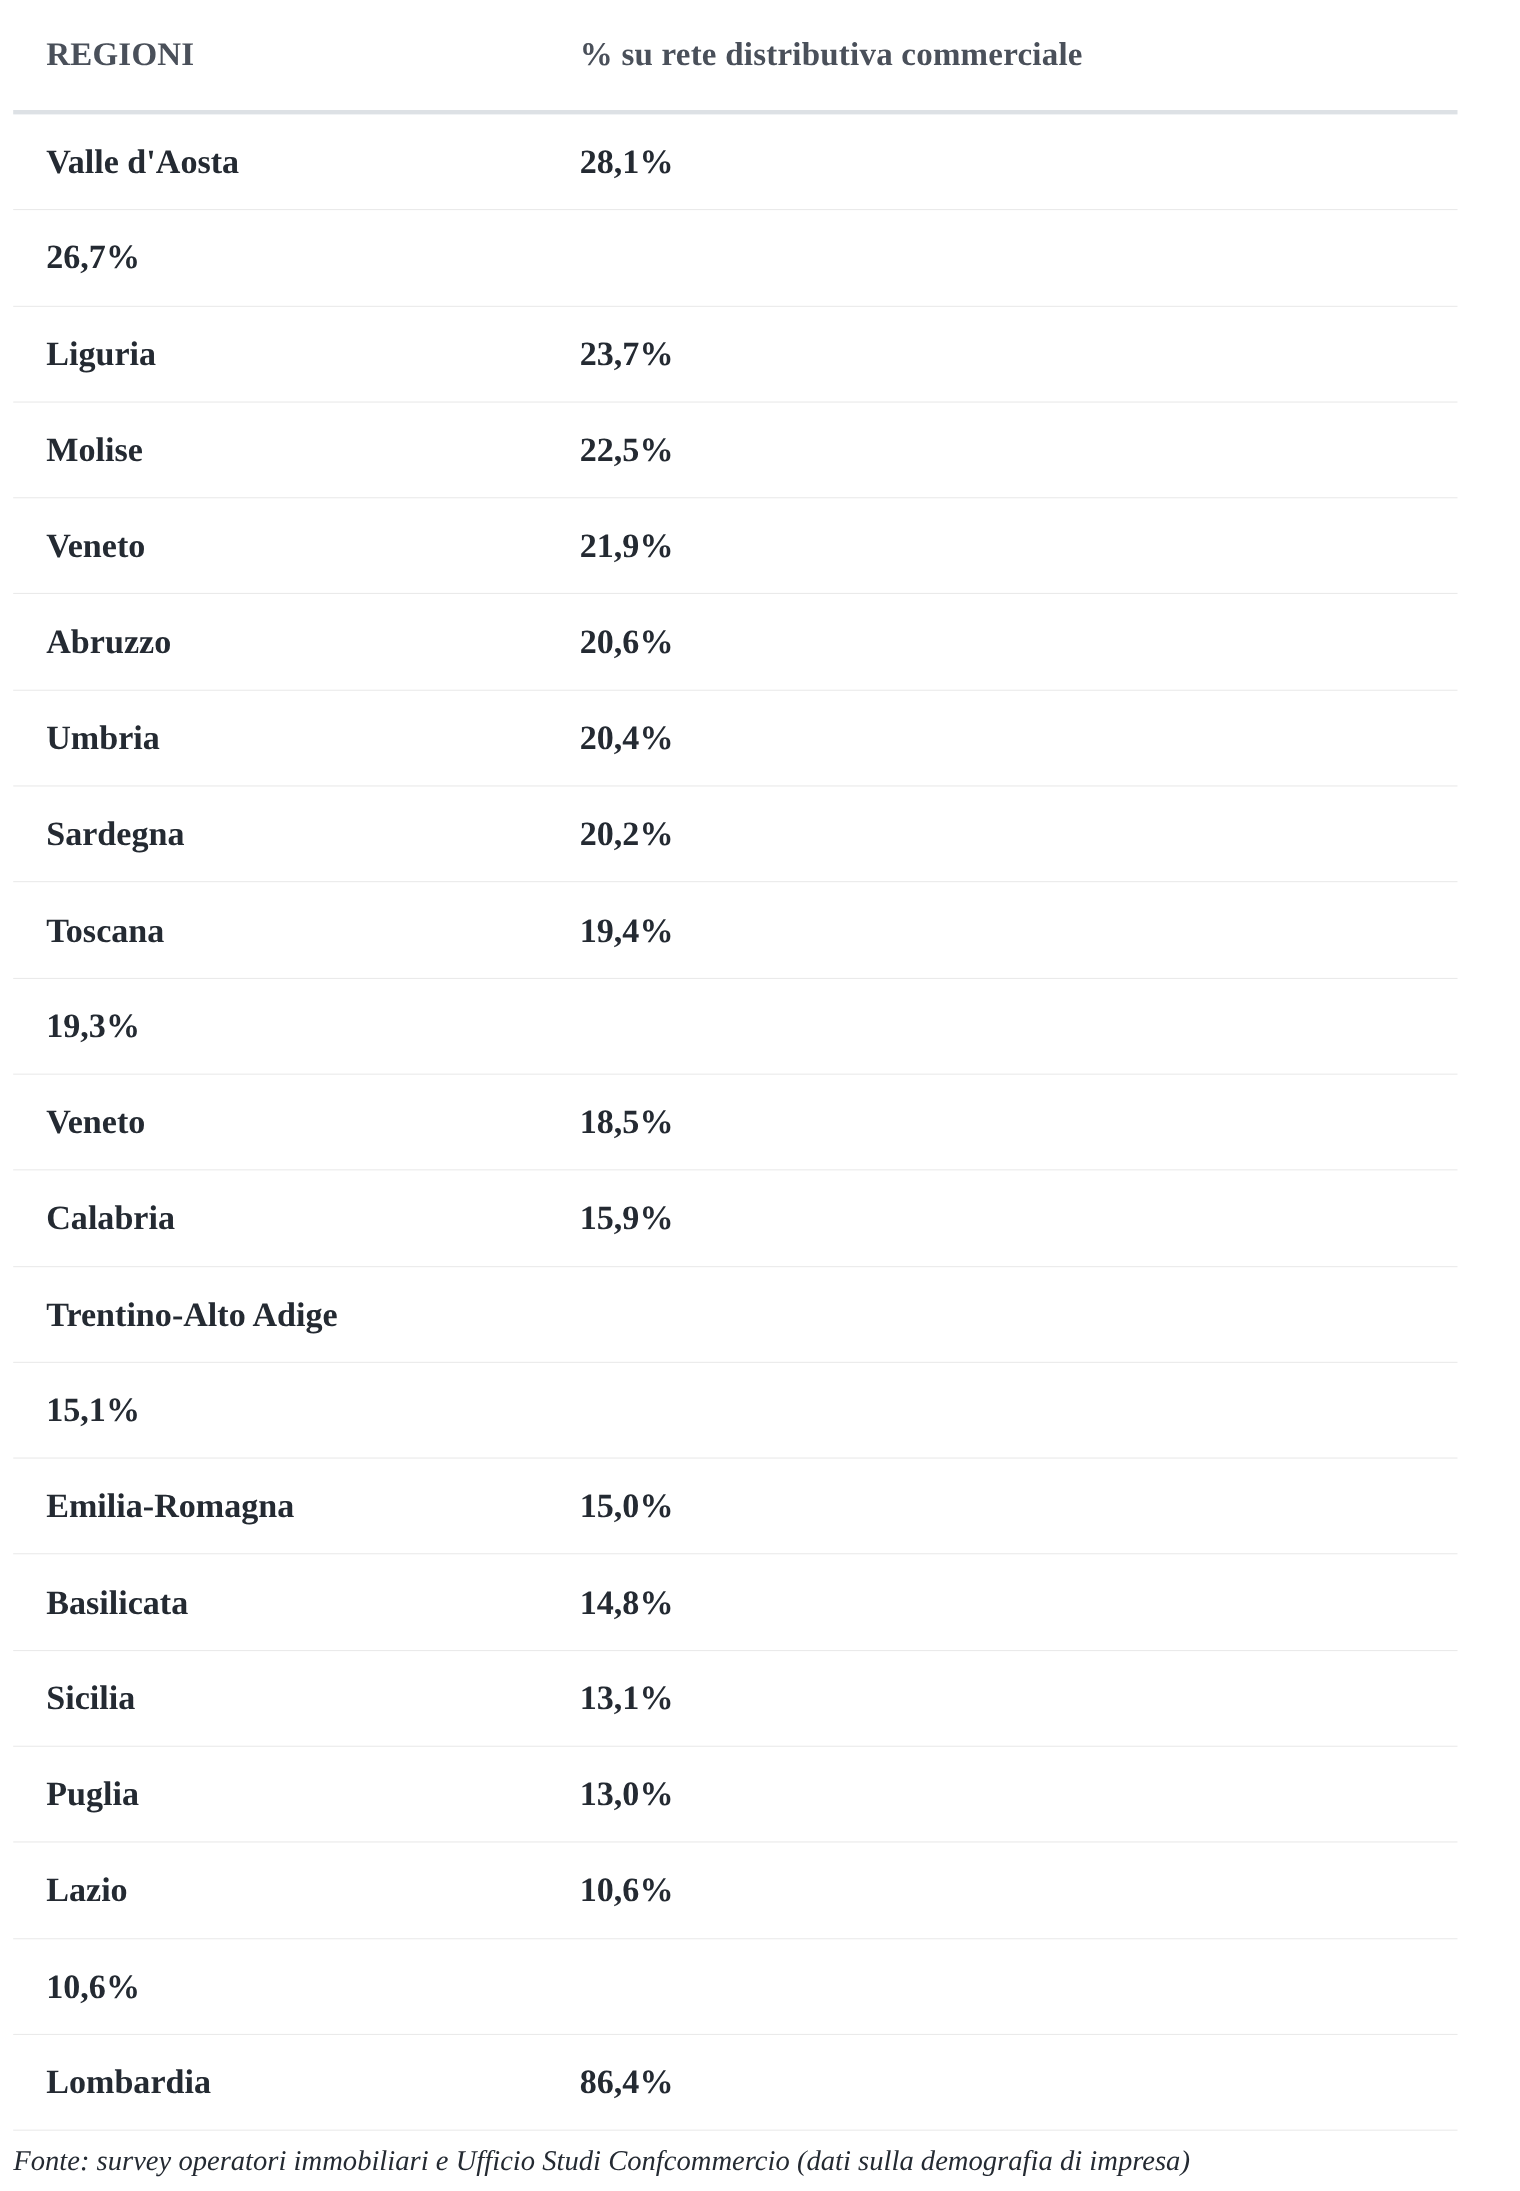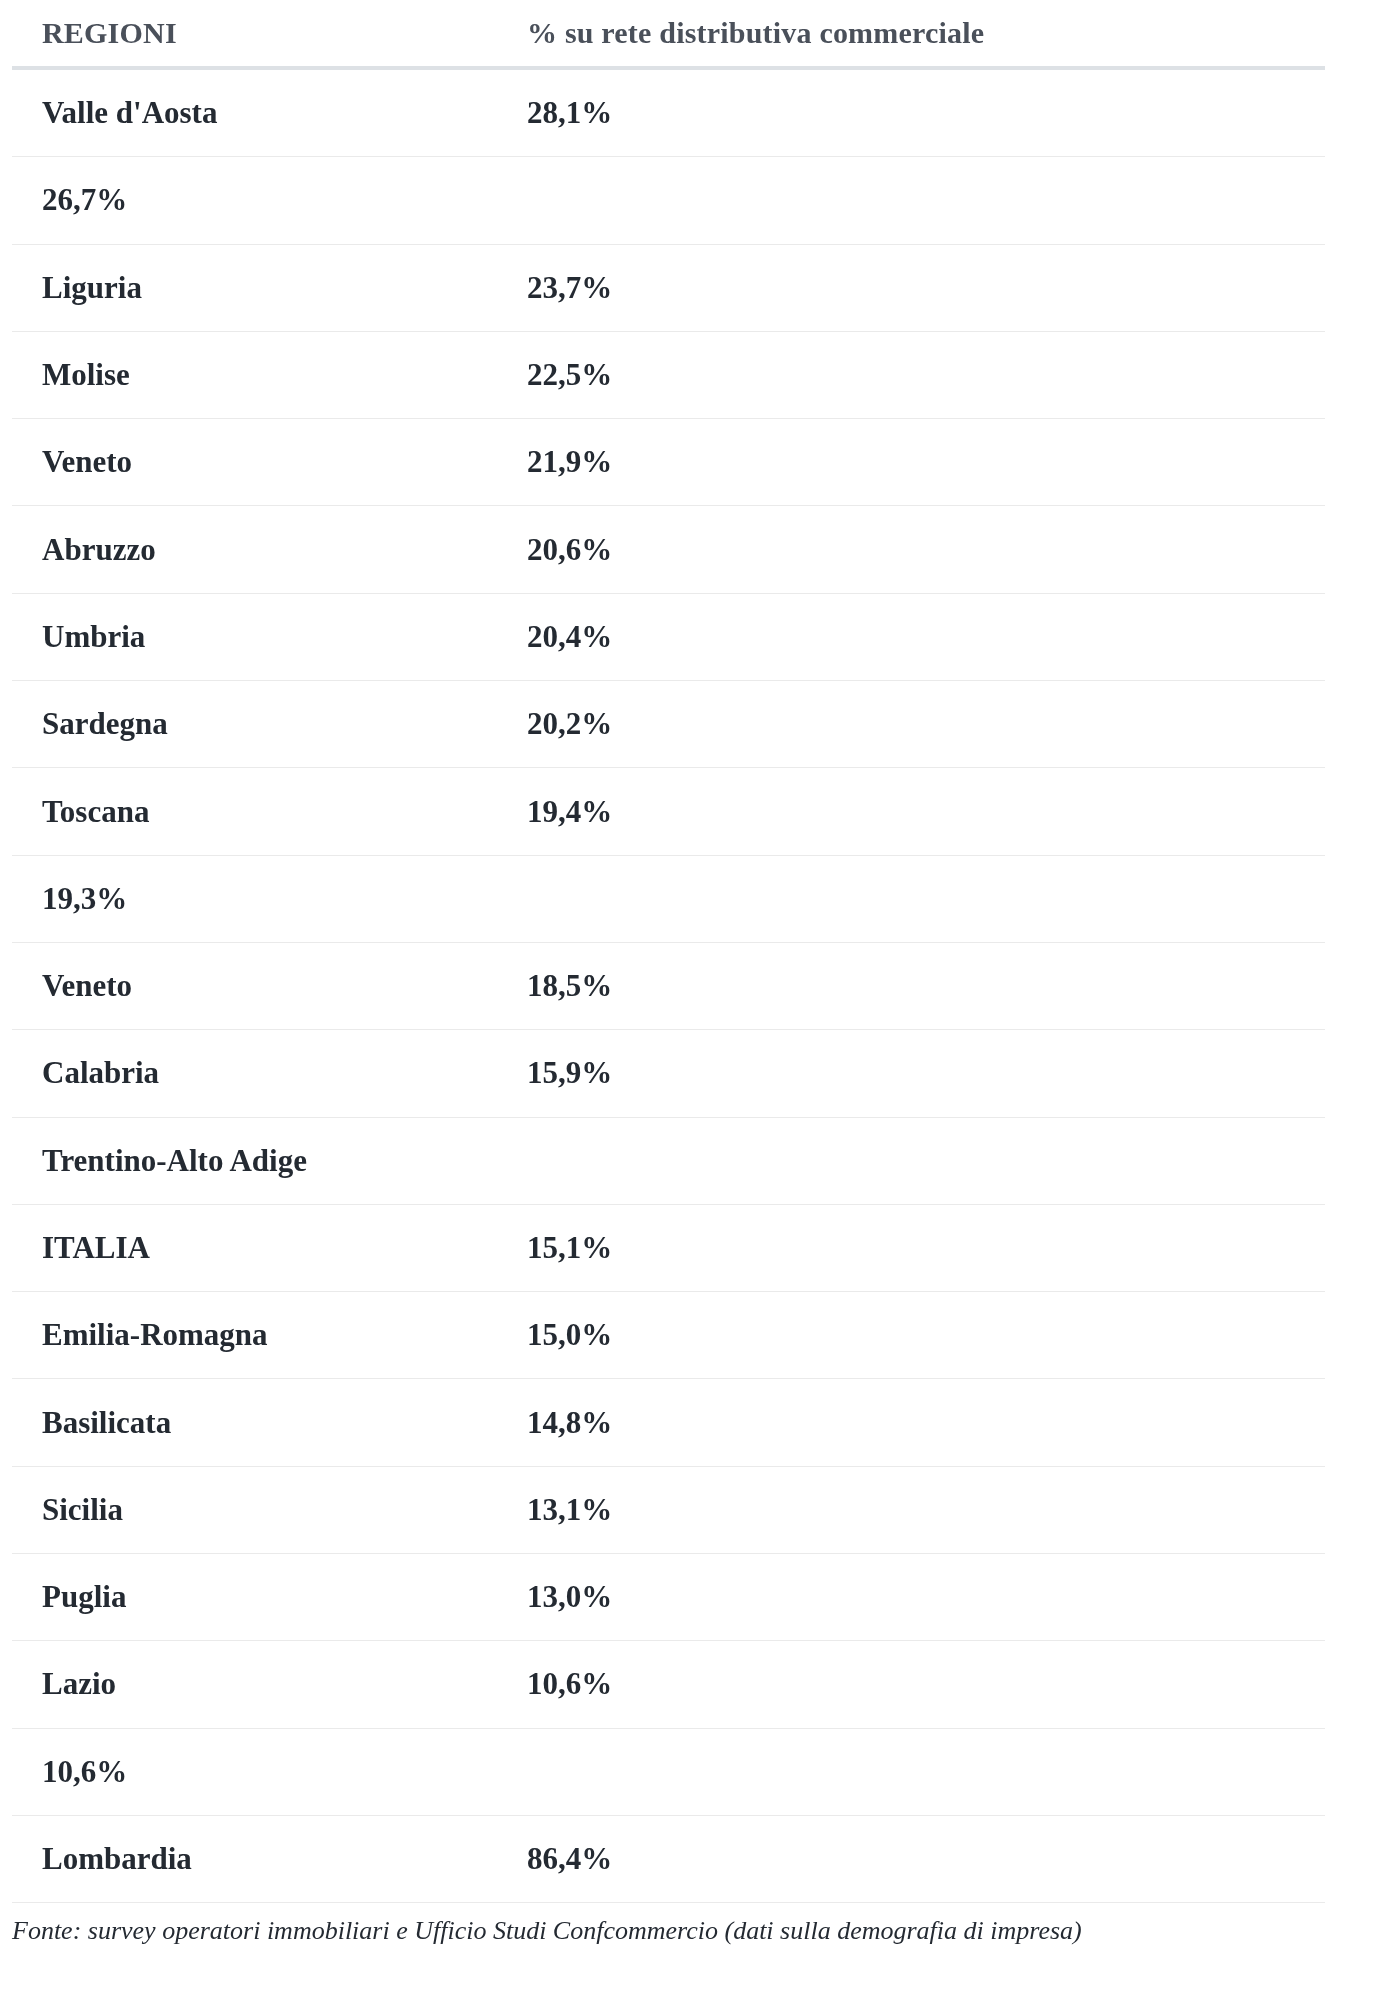--- a/index.html
+++ b/index.html
@@ -17,21 +17,21 @@
   .table-wrap {
     margin-left: 12px;
     width: 1313px;
   }
   .row {
     display: flex;
     align-items: center;
     padding-left: 30px;
   }
   .header-row {
-    height: 70px;
+    height: 104px;
     border-bottom: 4px solid #dde1e5;
     font-weight: bold;
     font-size: 30px;
     color: #4a505a;
     letter-spacing: 0.2px;
   }
   .data-row {
     height: 87.3px;
     border-bottom: 1px solid #eaeaea;
     font-size: 31px;
@@ -105,21 +105,20 @@
         <div class="cell value">18,5%</div>
       </div>
       <div class="row data-row">
         <div class="cell region">Calabria</div>
         <div class="cell value">15,9%</div>
       </div>
       <div class="row data-row">
         <div class="cell region">Trentino-Alto Adige</div>
       </div>
       <div class="row data-row">
-        <div class="cell region">ITALIA</div>
         <div class="cell value">15,1%</div>
       </div>
       <div class="row data-row">
         <div class="cell region">Emilia-Romagna</div>
         <div class="cell value">15,0%</div>
       </div>
       <div class="row data-row">
         <div class="cell region">Basilicata</div>
         <div class="cell value">14,8%</div>
       </div>

